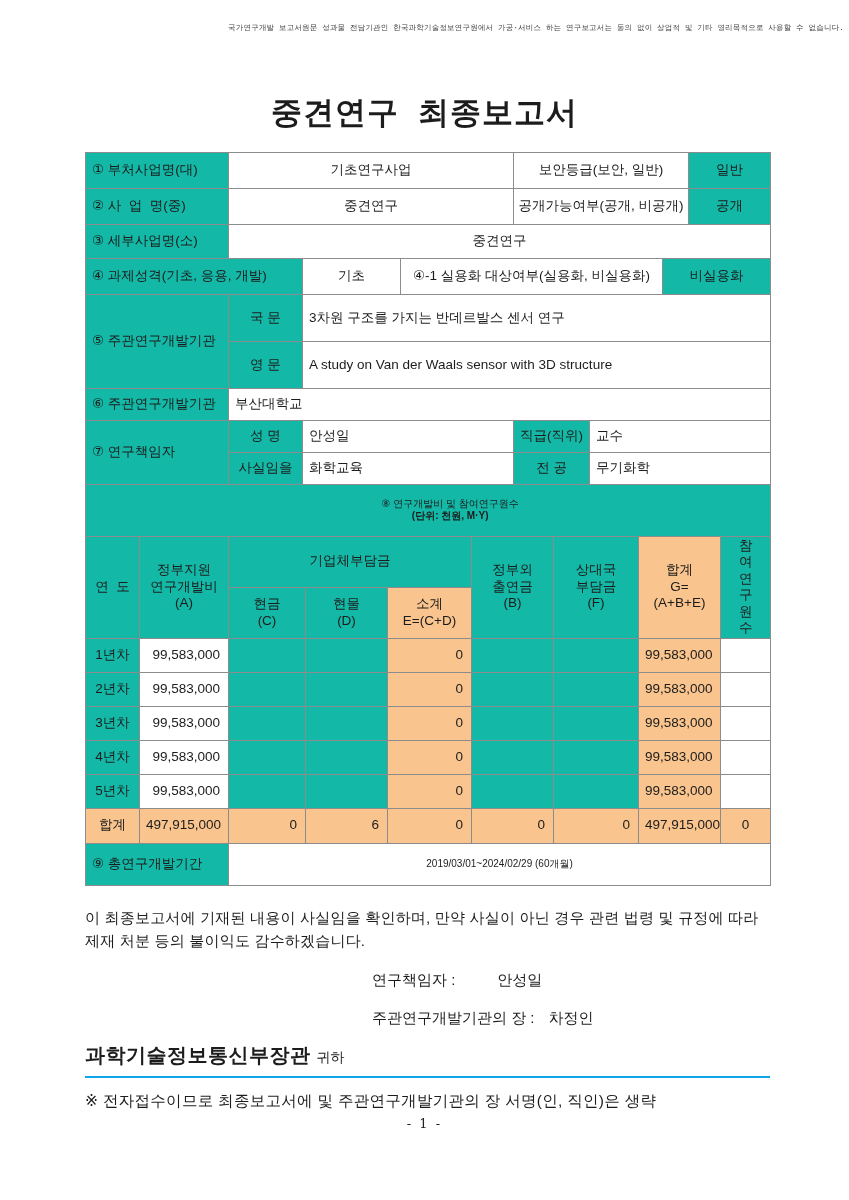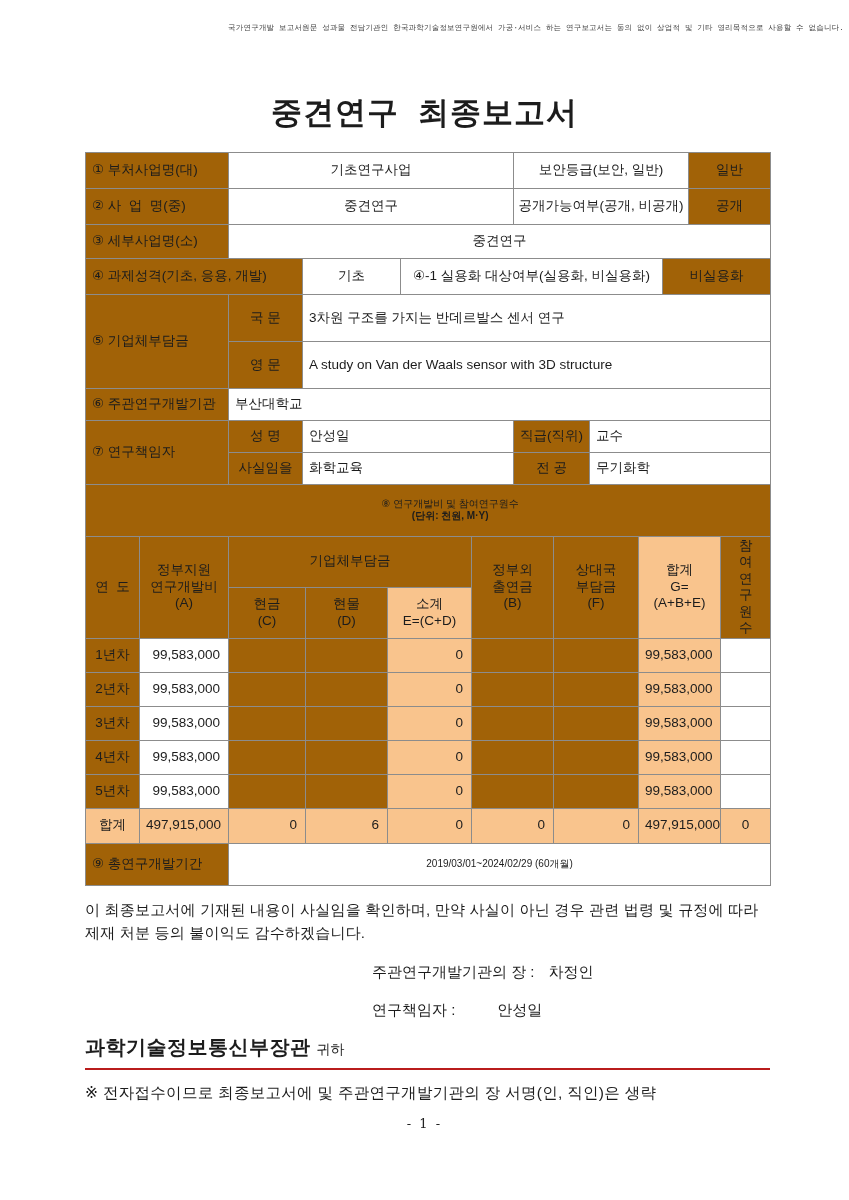--- a/index.html
+++ b/index.html
@@ -14,37 +14,37 @@
   .doc-title{
     position:absolute;top:92px;left:0;width:100%;text-align:center;
     font-size:31px;font-weight:bold;letter-spacing:1px;white-space:pre;
   }
   .content{position:absolute;top:152px;left:85px;width:685px;}
   table{border-collapse:collapse;table-layout:fixed;width:685px;}
   td{
     border:1px solid #8c8c8c;font-size:13.5px;padding:1px 6px;
     overflow:hidden;white-space:pre-wrap;line-height:1.22;vertical-align:middle;
   }
-  .gray{background:#a16207;}
+  .gray{background:#14b8a6;}
   .orange{background:#f9c48d;}
   .c{text-align:center;}
   .l{text-align:left;}
   .r{text-align:right;padding-right:8px;}
   .band{font-size:10px;padding-left:28px;}
   .band .unit{font-weight:bold;}
   .decl{
-    margin-top:12px;font-size:15px;line-height:1.55;letter-spacing:0.2px;
+    margin-top:20px;font-size:15px;line-height:1.55;letter-spacing:0.2px;
     word-break:keep-all;
   }
   .sig-date{margin-top:26px;margin-left:345px;font-size:15px;white-space:pre;}
   .sig-line{margin-top:19px;margin-left:287px;font-size:15px;}
   .gap-wide{margin-left:42px;}
   .gap-narrow{margin-left:14px;}
   .recipient{
-    margin-top:14px;border-bottom:2px solid #b91c1c;padding-bottom:7px;
+    margin-top:14px;border-bottom:2px solid #0ea5e9;padding-bottom:7px;
   }
   .recipient-name{font-size:20px;font-weight:bold;letter-spacing:0.5px;}
   .recipient-suffix{font-size:14px;margin-left:6px;}
   .note{margin-top:13px;font-size:15.5px;letter-spacing:0.3px;word-break:keep-all;}
   .page-footer{
     position:absolute;top:1116px;left:0;width:100%;text-align:center;
     font-size:13px;font-family:"DejaVu Serif","Liberation Serif",serif;color:#222;
     letter-spacing:2px;
   }
 </style>
@@ -85,21 +85,21 @@
       <td class="gray l">③ 세부사업명(소)</td>
       <td class="c" colspan="7">중견연구</td>
     </tr>
     <tr style="height:36px">
       <td class="gray l" colspan="2">④ 과제성격(기초, 응용, 개발)</td>
       <td class="c">기초</td>
       <td class="c" colspan="3" style="padding:1px 1px">④-1 실용화 대상여부(실용화, 비실용화)</td>
       <td class="gray c" colspan="2">비실용화</td>
     </tr>
     <tr style="height:47px">
-      <td class="gray l" rowspan="2">⑤ 기업체부담금</td>
+      <td class="gray l" rowspan="2">⑤ 주관연구개발기관</td>
       <td class="gray c">국 문</td>
       <td class="l" colspan="6">3차원 구조를 가지는 반데르발스 센서 연구</td>
     </tr>
     <tr style="height:47px">
       <td class="gray c">영 문</td>
       <td class="l" colspan="6">A study on Van der Waals sensor with 3D structure</td>
     </tr>
     <tr style="height:32px">
       <td class="gray l">⑥ 주관연구개발기관</td>
       <td class="l" colspan="7">부산대학교</td>
@@ -234,24 +234,24 @@
     <tr style="height:42px">
       <td class="gray l" colspan="2">⑨ 총연구개발기간</td>
       <td class="c" colspan="7" style="font-size:10px">2019/03/01~2024/02/29 (60개월)</td>
     </tr>
   </tbody>
     </table>
 
   <div class="decl">이 최종보고서에 기재된 내용이 사실임을 확인하며, 만약 사실이 아닌 경우 관련 법령 및 규정에 따라 제재 처분 등의 불이익도 감수하겠습니다.</div>
 
   <div class="sig-line">
-    <span>주관연구개발기관의 장 :</span><span class="gap-narrow">차정인</span>
+    <span>연구책임자 :</span><span class="gap-wide">안성일</span>
   </div>
   <div class="sig-line">
-    <span>연구책임자 :</span><span class="gap-wide">안성일</span>
+    <span>주관연구개발기관의 장 :</span><span class="gap-narrow">차정인</span>
   </div>
 
   <div class="recipient">
     <span class="recipient-name">과학기술정보통신부장관</span><span class="recipient-suffix">귀하</span>
   </div>
 
   <div class="note">※ 전자접수이므로 최종보고서에 및 주관연구개발기관의 장 서명(인, 직인)은 생략</div>
 
 </div>
 

